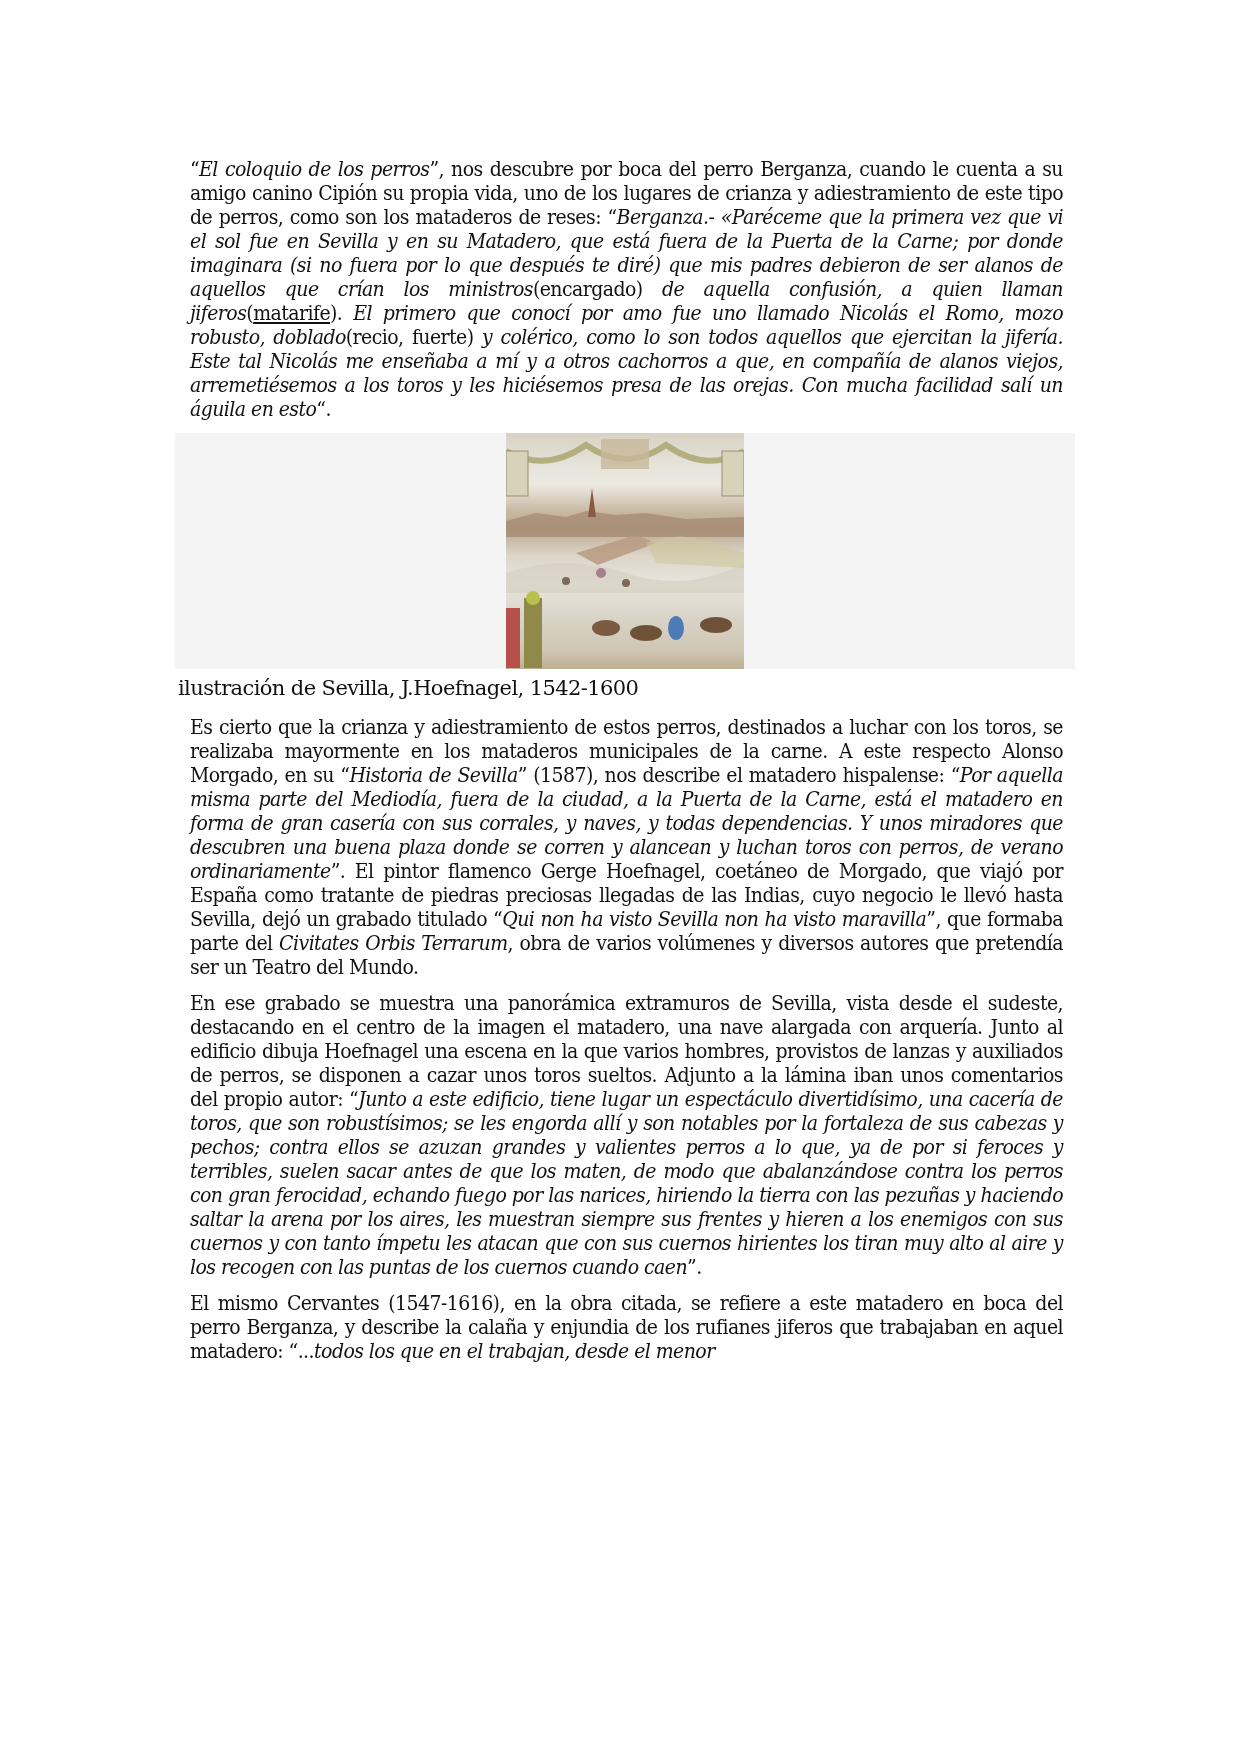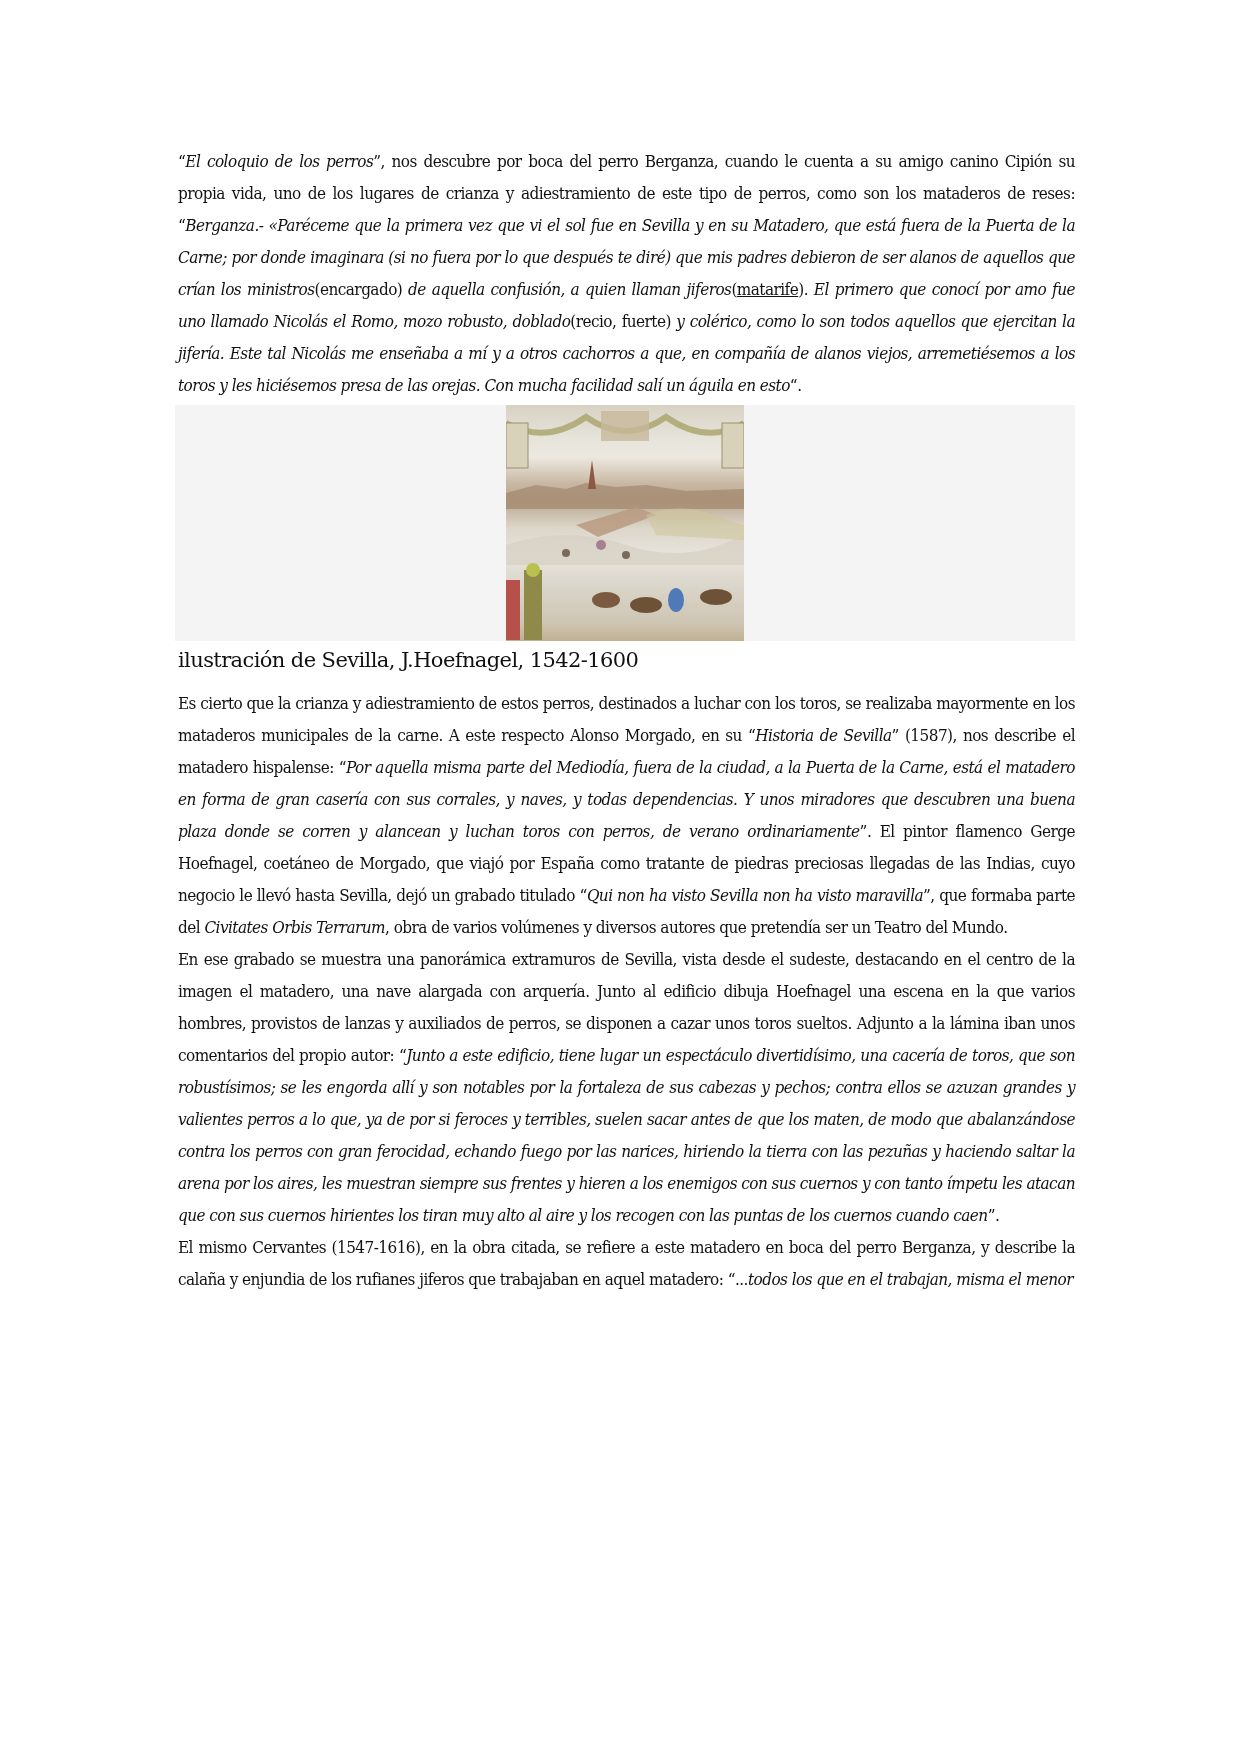--- a/index.html
+++ b/index.html
@@ -1,19 +1,19 @@
 <!DOCTYPE html>
 <html><head>
 <meta charset="utf-8">
 <style>
   html, body { margin: 0; padding: 0; background: #ffffff; }
   body { width: 1240px; height: 1754px; position: relative; overflow: hidden;
          font-family: "DejaVu Serif", "Liberation Serif", serif; color: #111; }
   .page { position: absolute; left: 178px; top: 145px; width: 897px; }
-  .p { font-size: 17px; line-height: 32px; text-align: justify; margin: 0;
+  .p { font-size: 21px; line-height: 24px; text-align: justify; margin: 12px;
        font-stretch: condensed; letter-spacing: -0.55px; }
   .p i { font-style: italic; }
   .u { text-decoration: underline; }
   .figure { position: relative; width: 900px; height: 236px; margin: 4px 0 0 -3px;
             background: #f4f4f4; }
   .engraving { position: absolute; left: 331px; top: 0; width: 238px; height: 236px;
                background: linear-gradient(180deg, #d8d2c4 0%, #e6e3da 14%, #ece9e2 22%, #c9b9a4 33%, #b9a58e 40%, #dcd6c9 52%, #e8e5de 64%, #d9d4c8 78%, #cfc6b4 92%, #c0b092 100%);
                overflow: hidden; }
   .caption { font-size: 21px; line-height: 30px; margin: 4px 0 12px 0;
              letter-spacing: -0.6px; }
@@ -54,15 +54,15 @@
         <circle cx="120" cy="150" r="4" fill="#7a6a5a"></circle>
       </svg>
     </div>
   </div>
   <div class="caption">ilustración de Sevilla, J.Hoefnagel, 1542-1600</div>
 
   <p class="p"><span>Es cierto que la crianza y adiestramiento de estos perros, destinados a luchar con los toros, se realizaba mayormente en los mataderos municipales de la carne. A este respecto Alonso Morgado, en su “</span><i>Historia de Sevilla</i><span>” (1587), nos describe el matadero hispalense: “</span><i>Por aquella misma parte del Mediodía, fuera de la ciudad, a la Puerta de la Carne, está el matadero en forma de gran casería con sus corrales, y naves, y todas dependencias. Y unos miradores que descubren una buena plaza donde se corren y alancean y luchan toros con perros, de verano ordinariamente</i><span>”. El pintor flamenco Gerge Hoefnagel, coetáneo de Morgado, que viajó por España como tratante de piedras preciosas llegadas de las Indias, cuyo negocio le llevó hasta Sevilla, dejó un grabado titulado “</span><i>Qui non ha visto Sevilla non ha visto maravilla</i><span>”, que formaba parte del </span><i>Civitates Orbis Terrarum</i><span>, obra de varios volúmenes y diversos autores que pretendía ser un Teatro del Mundo.</span></p>
 
   <p class="p"><span>En ese grabado se muestra una panorámica extramuros de Sevilla, vista desde el sudeste, destacando en el centro de la imagen el matadero, una nave alargada con arquería. Junto al edificio dibuja Hoefnagel una escena en la que varios hombres, provistos de lanzas y auxiliados de perros, se disponen a cazar unos toros sueltos. Adjunto a la lámina iban unos comentarios del propio autor: “</span><i>Junto a este edificio, tiene lugar un espectáculo divertidísimo, una cacería de toros, que son robustísimos; se les engorda allí y son notables por la fortaleza de sus cabezas y pechos; contra ellos se azuzan grandes y valientes perros a lo que, ya de por si feroces y terribles, suelen sacar antes de que los maten, de modo que abalanzándose contra los perros con gran ferocidad, echando fuego por las narices, hiriendo la tierra con las pezuñas y haciendo saltar la arena por los aires, les muestran siempre sus frentes y hieren a los enemigos con sus cuernos y con tanto ímpetu les atacan que con sus cuernos hirientes los tiran muy alto al aire y los recogen con las puntas de los cuernos cuando caen</i><span>”.</span></p>
 
-  <p class="p"><span>El mismo Cervantes (1547-1616), en la obra citada, se refiere a este matadero en boca del perro Berganza, y describe la calaña y enjundia de los rufianes jiferos que trabajaban en aquel matadero: “...</span><i>todos los que en el trabajan, misma el menor</i></p>
+  <p class="p"><span>El mismo Cervantes (1547-1616), en la obra citada, se refiere a este matadero en boca del perro Berganza, y describe la calaña y enjundia de los rufianes jiferos que trabajaban en aquel matadero: “...</span><i>todos los que en el trabajan, desde el menor</i></p>
 
 </div>
 
 </body></html>

